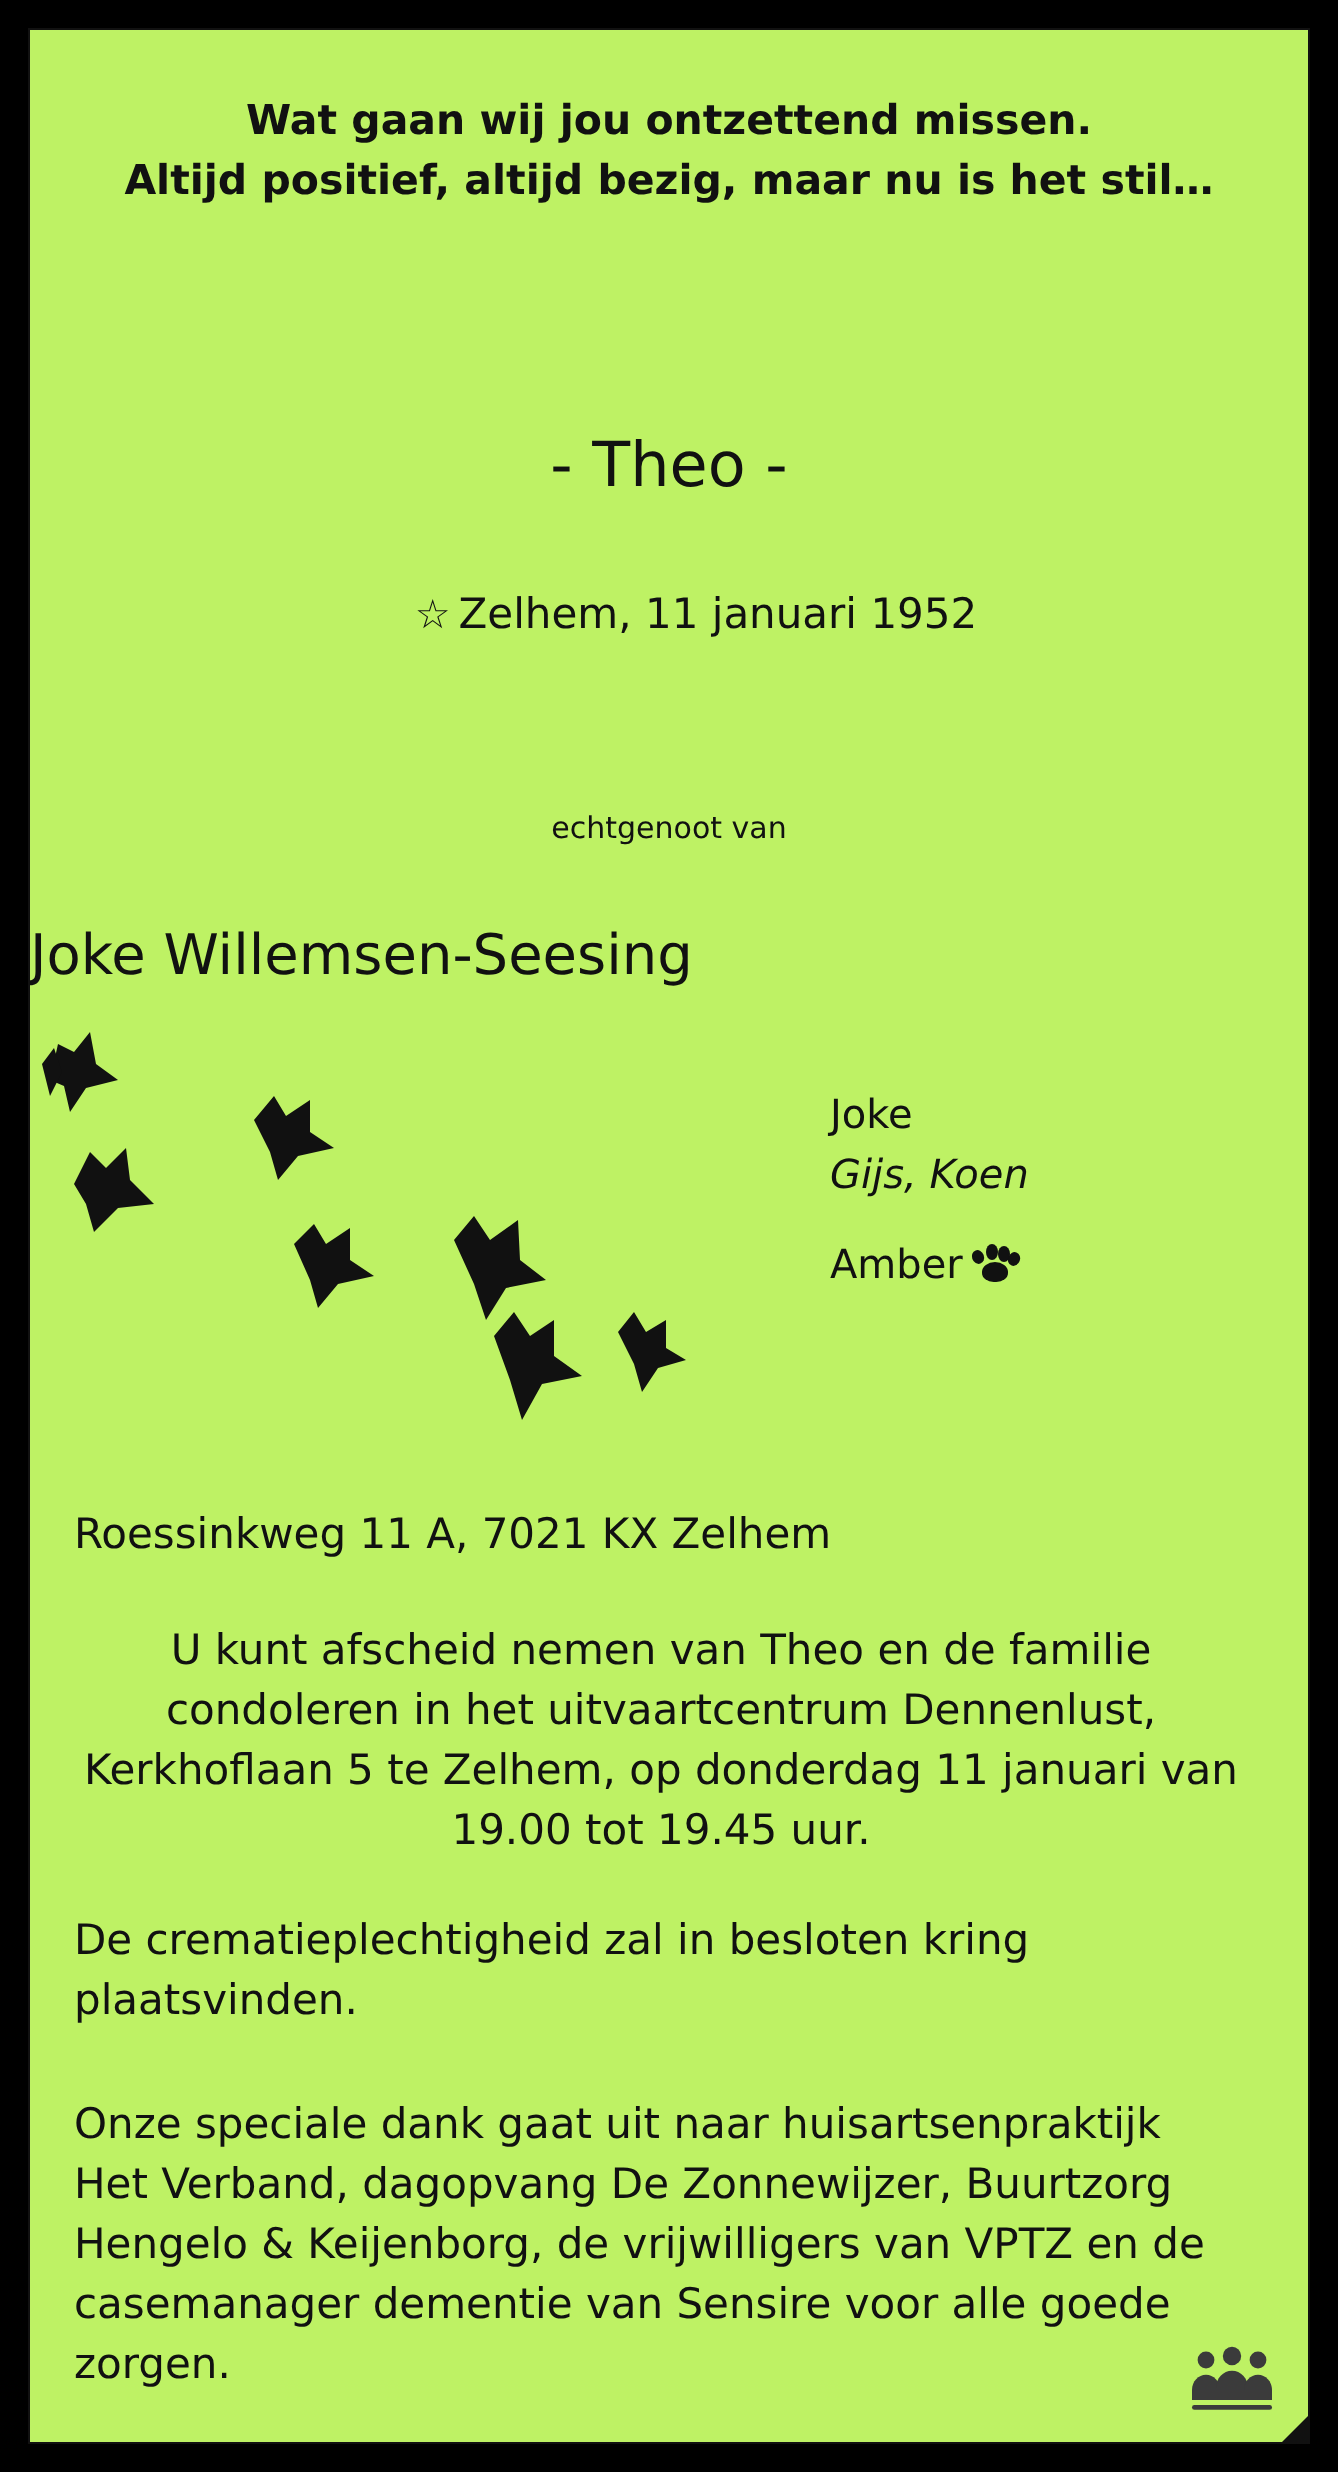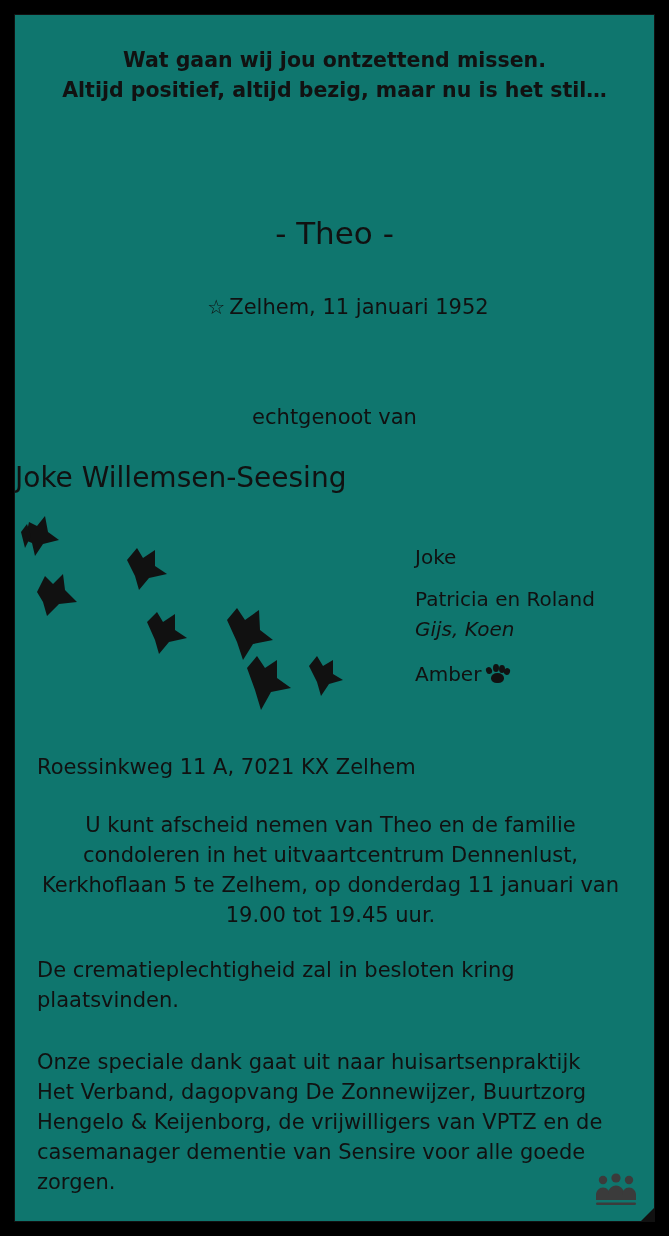--- a/index.html
+++ b/index.html
@@ -12,21 +12,21 @@
     height: 1236px;
     font-family: "DejaVu Sans", sans-serif;
     overflow: hidden;
   }
   .card {
     position: absolute;
     left: 14px;
     top: 14px;
     width: 641px;
     height: 1208px;
-    background: #0f766e;
+    background: #bef264;
     box-sizing: border-box;
     border: 1px solid #111;
     overflow: hidden;
   }
   .inner {
     position: absolute;
     left: 0;
     top: 0;
     width: 100%;
     height: 100%;
@@ -89,21 +89,21 @@
     font-size: 21px;
     margin-right: 3px;
   }
 
   .echtgenoot {
     position: absolute;
     left: 0;
     right: 0;
     top: 390px;
     text-align: center;
-    font-size: 21px;
+    font-size: 15px;
     color: #111;
   }
   .spouse {
     position: absolute;
     left: 0;
     right: 0;
     top: 446px;
     text-align: left;
     font-size: 28px;
     color: #111;
@@ -229,21 +229,20 @@
         <path d="M212 110 L222 98 L230 110 L244 100 L245 120 L258 130 L238 134 L228 150 L222 132 Z"></path>
 
         <path d="M232 158 L242 146 L250 158 L262 150 L262 168 L276 178 L256 182 L246 200 L240 180 Z"></path>
 
         <path d="M294 156 L302 146 L308 156 L318 150 L318 164 L328 170 L314 174 L306 186 L302 172 Z"></path>
       </g>
     </svg>
 
     <div class="family">
       <div class="fline">Joke</div>
-      <div class="fline">Patricia en Roland</div>
       <div class="fline italic">Gijs, Koen</div>
       <div class="fline">
         <span>Amber</span><span class="paw"><i class="p1"></i><i class="p2"></i><i class="p3"></i><i class="p4"></i><i class="pad"></i></span>
       </div>
     </div>
 
     <div class="address">Roessinkweg 11 A, 7021 KX Zelhem</div>
 
     <div class="para p1">U kunt afscheid nemen van Theo en de familie condoleren in het uitvaartcentrum Dennenlust, Kerkhoflaan 5 te Zelhem, op donderdag 11 januari van 19.00 tot 19.45 uur.</div>
     <div class="para p2">De crematieplechtigheid zal in besloten kring plaatsvinden.</div>

